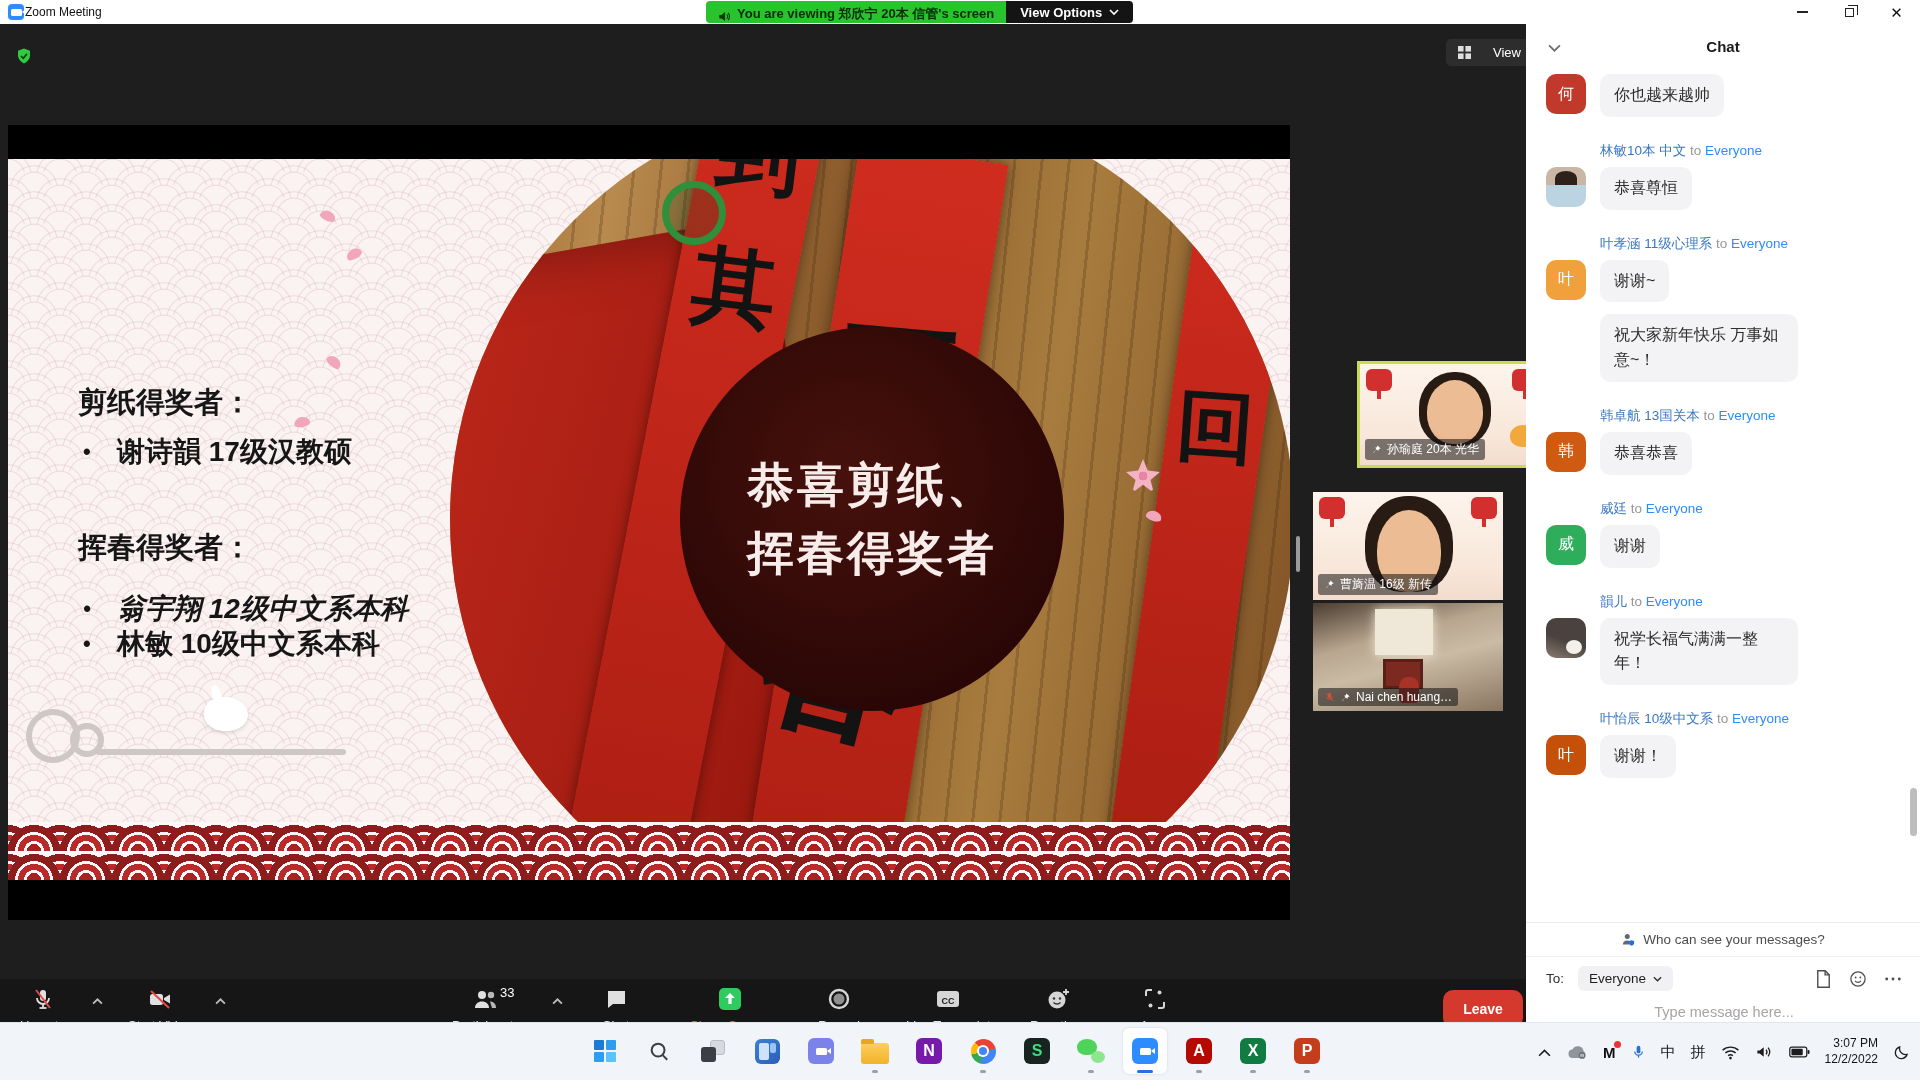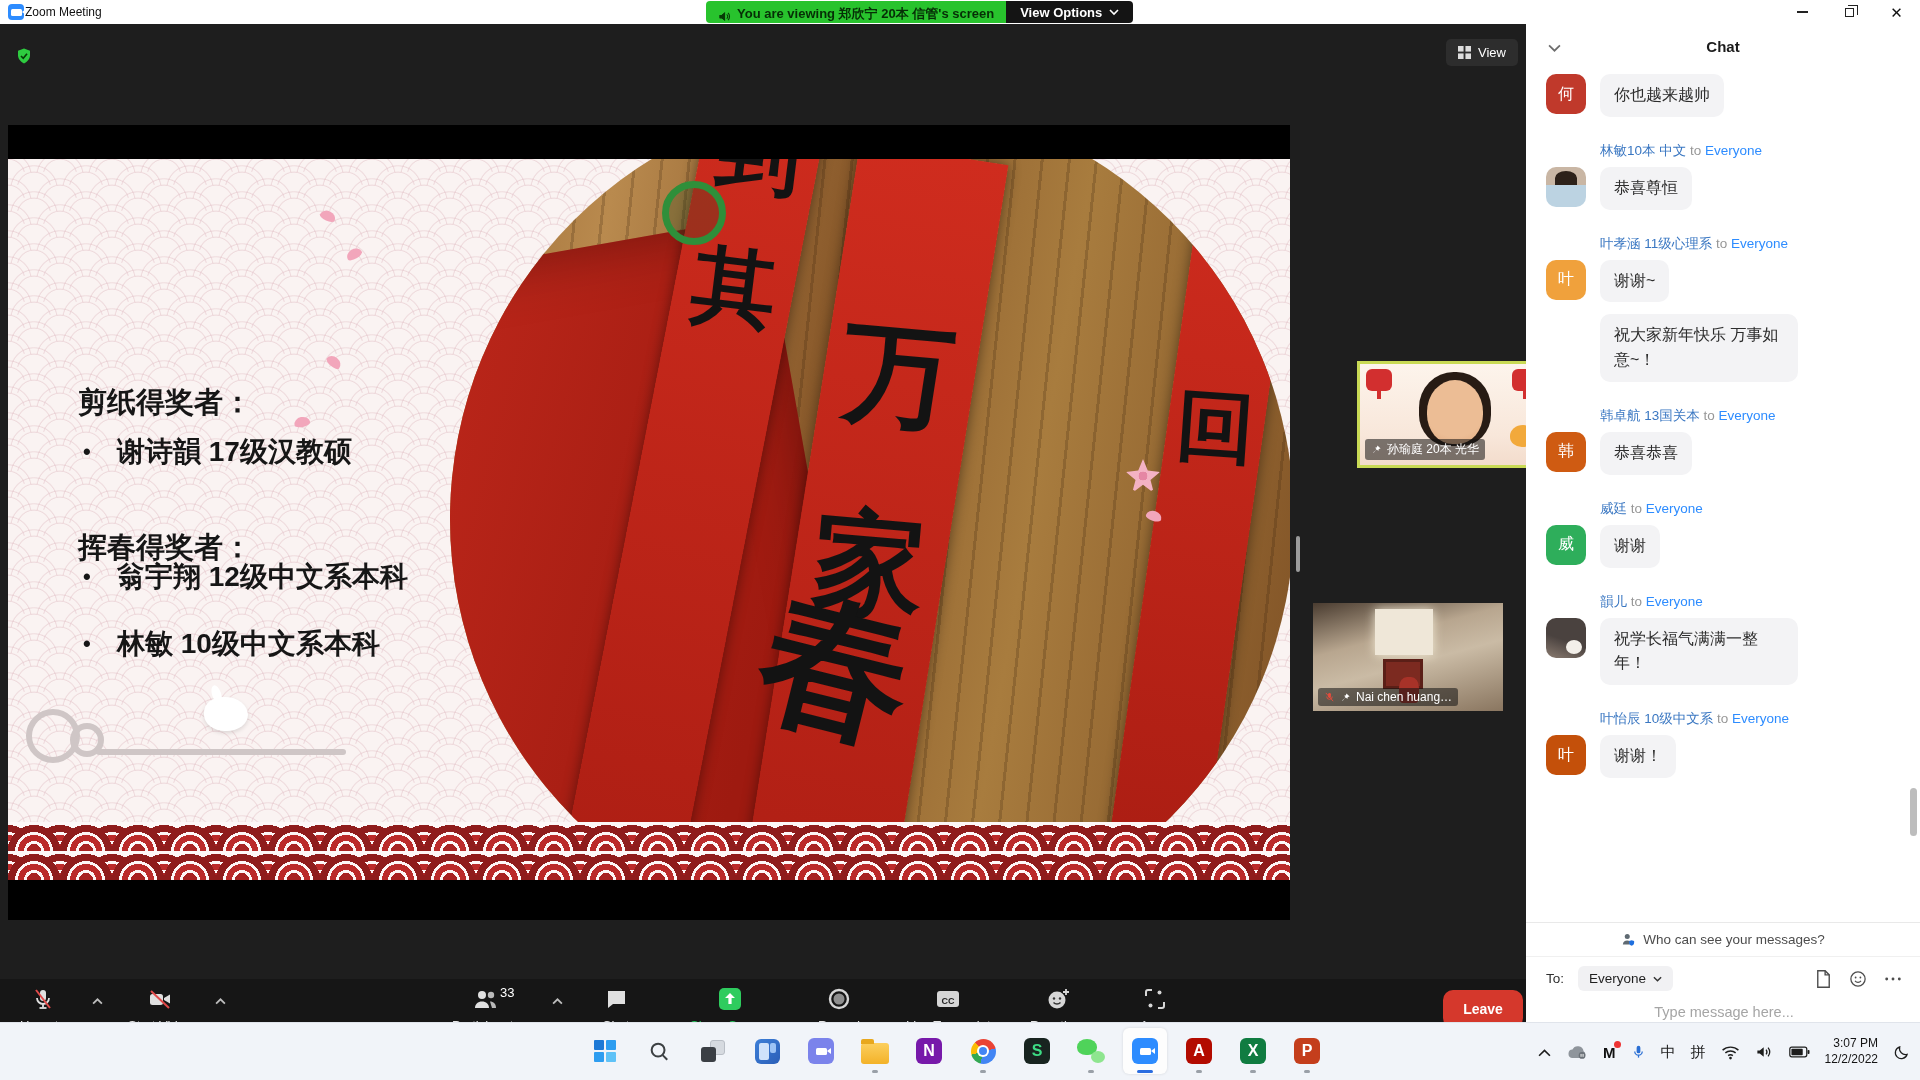--- a/index.html
+++ b/index.html
@@ -16,21 +16,21 @@
   .win-controls { position:absolute; right:0; top:0; height:24px; display:flex; }
   .win-btn { width:47px; height:24px; display:flex; align-items:center; justify-content:center; color:#222; }
   .minimize-bar { width:11px; height:1.6px; background:#222; }
   .restore-sq { width:9px; height:9px; border:1.4px solid #222; position:relative; background:#fff; }
   .restore-sq:before { content:""; position:absolute; left:2px; top:-4px; width:9px; height:9px; border:1.4px solid #222; border-left:none; border-bottom:none; }
   .close-x { font-size:15px; line-height:1; color:#111; }
 
   
   .meeting { position:absolute; left:0; top:24px; width:1526px; height:998px; background:#1e1e1e; }
   .shield-wrap { position:absolute; left:15px; top:23px; }
-  .view-btn { position:absolute; left:1446px; top:15px; height:27px; padding:0 12px; background:#2d2d2d; border-radius:5px; color:#fff; font-size:13px; display:flex; align-items:center; gap:7px; }
+  .view-btn { position:absolute; left:1446px; top:15px; height:27px; padding:0 12px; background:#2d2d2d; border-radius:5px; color:#fff; font-size:13px; display:flex; align-items:center; gap:22px; }
 
   
   .stage { position:absolute; left:8px; top:101px; width:1282px; height:795px; background:#000; }
   .slide { position:absolute; left:0; top:34px; width:1282px; height:721px; overflow:hidden;
     background-color:#faf3f2;
     background-image:
       radial-gradient(circle at 50% 115%, rgba(225,190,196,0) 40%, rgba(225,190,196,.5) 42%, rgba(225,190,196,0) 45%, rgba(225,190,196,0) 56%, rgba(225,190,196,.5) 58%, rgba(225,190,196,0) 61%),
       radial-gradient(circle at 50% 115%, rgba(225,190,196,0) 40%, rgba(225,190,196,.5) 42%, rgba(225,190,196,0) 45%, rgba(225,190,196,0) 56%, rgba(225,190,196,.5) 58%, rgba(225,190,196,0) 61%);
     background-size:52px 26px,52px 26px; background-position:0 0,26px 13px; }
   .slide-line { position:absolute; font-weight:bold; color:#161616; white-space:nowrap; }
@@ -226,26 +226,30 @@
           <span>万</span>
           <span>家</span>
         </div>
         <div class="strip strip-3">
           <span>春</span>
         </div>
         <div class="strip strip-4">
           <span>回</span>
         </div>
         <div class="seal"></div>
+        <div class="dark-circle">
+          <div>恭喜剪纸、</div>
+          <div>挥春得奖者</div>
+        </div>
       </div>
 
       <div class="slide-line sl-h" style="left:70px; top:224px;">剪纸得奖者：</div>
       <div class="slide-line sl-i" style="left:75px; top:274px;"><span class="bullet">•</span><span>谢诗韻 17级汉教硕</span></div>
       <div class="slide-line sl-h" style="left:70px; top:369px;">挥春得奖者：</div>
-      <div class="slide-line sl-i" style="left:75px; top:399px;"><span class="bullet">•</span><span>翁宇翔 12级中文系本科</span></div>
+      <div class="slide-line sl-i" style="left:75px; top:431px;font-style:italic;"><span class="bullet">•</span><span>翁宇翔 12级中文系本科</span></div>
       <div class="slide-line sl-i" style="left:75px; top:466px;"><span class="bullet">•</span><span>林敏 10级中文系本科</span></div>
 
       <div class="petal" style="left:312px; top:52px; transform:rotate(24deg);"></div>
       <div class="petal" style="left:338px; top:90px; transform:rotate(-30deg);"></div>
       <div class="petal" style="left:318px; top:198px; transform:rotate(40deg);"></div>
       <div class="petal" style="left:286px; top:258px; transform:rotate(-12deg);"></div>
       <div class="petal" style="left:1138px; top:352px; transform:rotate(18deg);"></div>
       <div class="flower" style="left:1118px; top:300px;"></div>
 
       <div class="cloud-art">
@@ -267,20 +271,32 @@
     <div class="hair" style="left:59px; top:8px; width:72px; height:74px;"></div>
     <div class="face" style="left:67px; top:16px; width:56px; height:64px;"></div>
     <div class="thumb-label">
       <svg width="11" height="11" viewBox="0 0 24 24">
           <path d="M14 3l7 7-4 1-1 4-4-4-6 8-1-1 8-6-4-4 4-1z" fill="#fff"></path>
         </svg>
       <span>孙瑜庭 20本 光华</span>
     </div>
   </div>
 
+  <div class="thumb thumb-cny" style="top:468px; height:108px;">
+    <div class="lantern" style="left:6px; top:5px;"></div>
+    <div class="lantern" style="right:6px; top:5px;"></div>
+    <div class="hair" style="left:52px; top:4px; width:88px; height:96px;"></div>
+    <div class="face" style="left:64px; top:18px; width:64px; height:82px;"></div>
+    <div class="thumb-label">
+      <svg width="11" height="11" viewBox="0 0 24 24">
+          <path d="M14 3l7 7-4 1-1 4-4-4-6 8-1-1 8-6-4-4 4-1z" fill="#fff"></path>
+        </svg>
+      <span>曹旖温 16级 新传</span>
+    </div>
+  </div>
 
   <div class="thumb t3-room" style="top:579px; height:108px;">
     <div class="t3-window"></div>
     <div class="t3-frame"></div>
     <div class="t3-person"></div>
     <div class="thumb-label">
       <svg width="11" height="11" viewBox="0 0 24 24">
           <rect x="9" y="2" width="6" height="11" rx="3" fill="#e74c3c"></rect>
           <path d="M6 10a6 6 0 0 0 12 0" stroke="#e74c3c" stroke-width="2" fill="none"></path>
           <line x1="4" y1="2" x2="20" y2="20" stroke="#e74c3c" stroke-width="2"></line>

